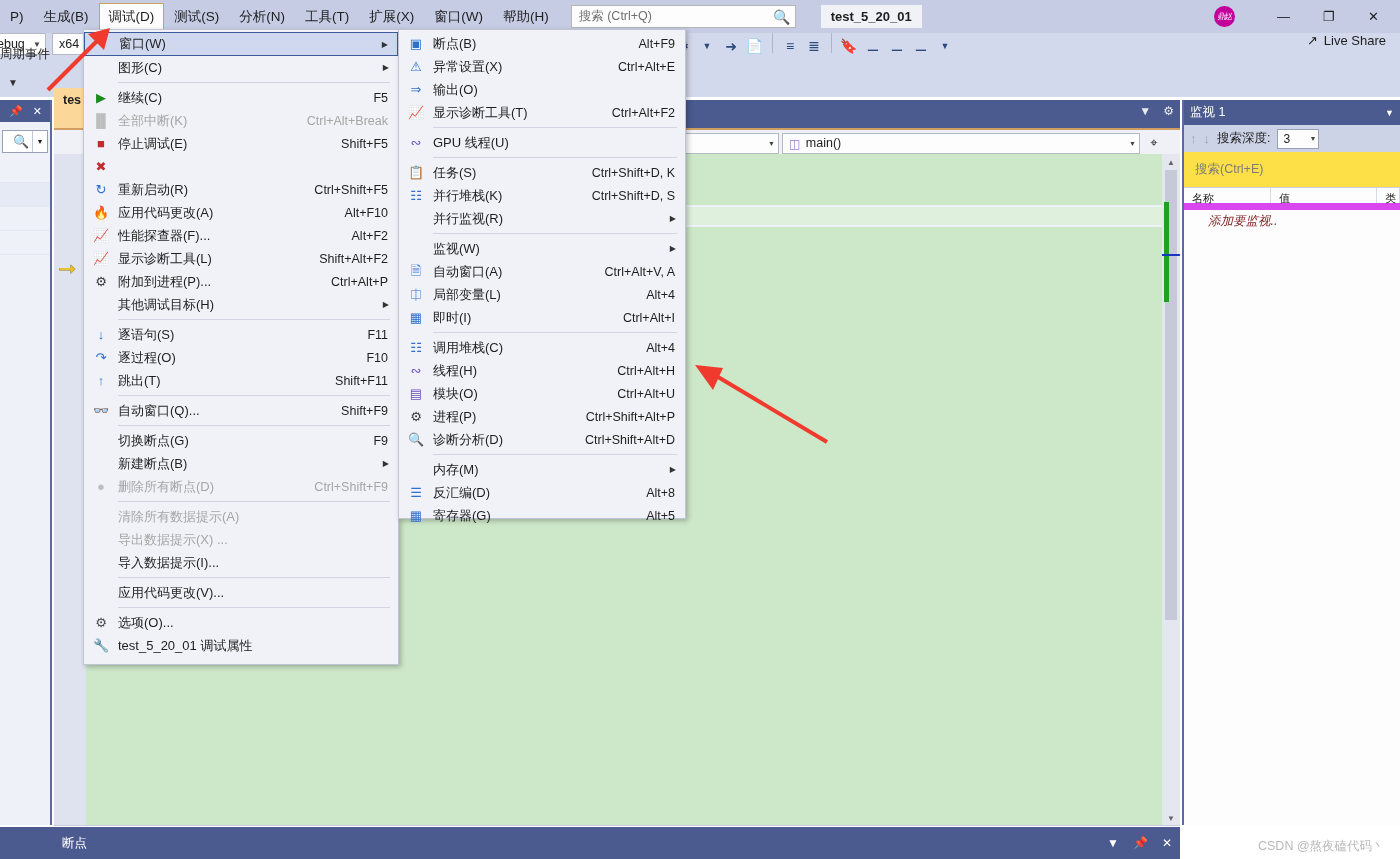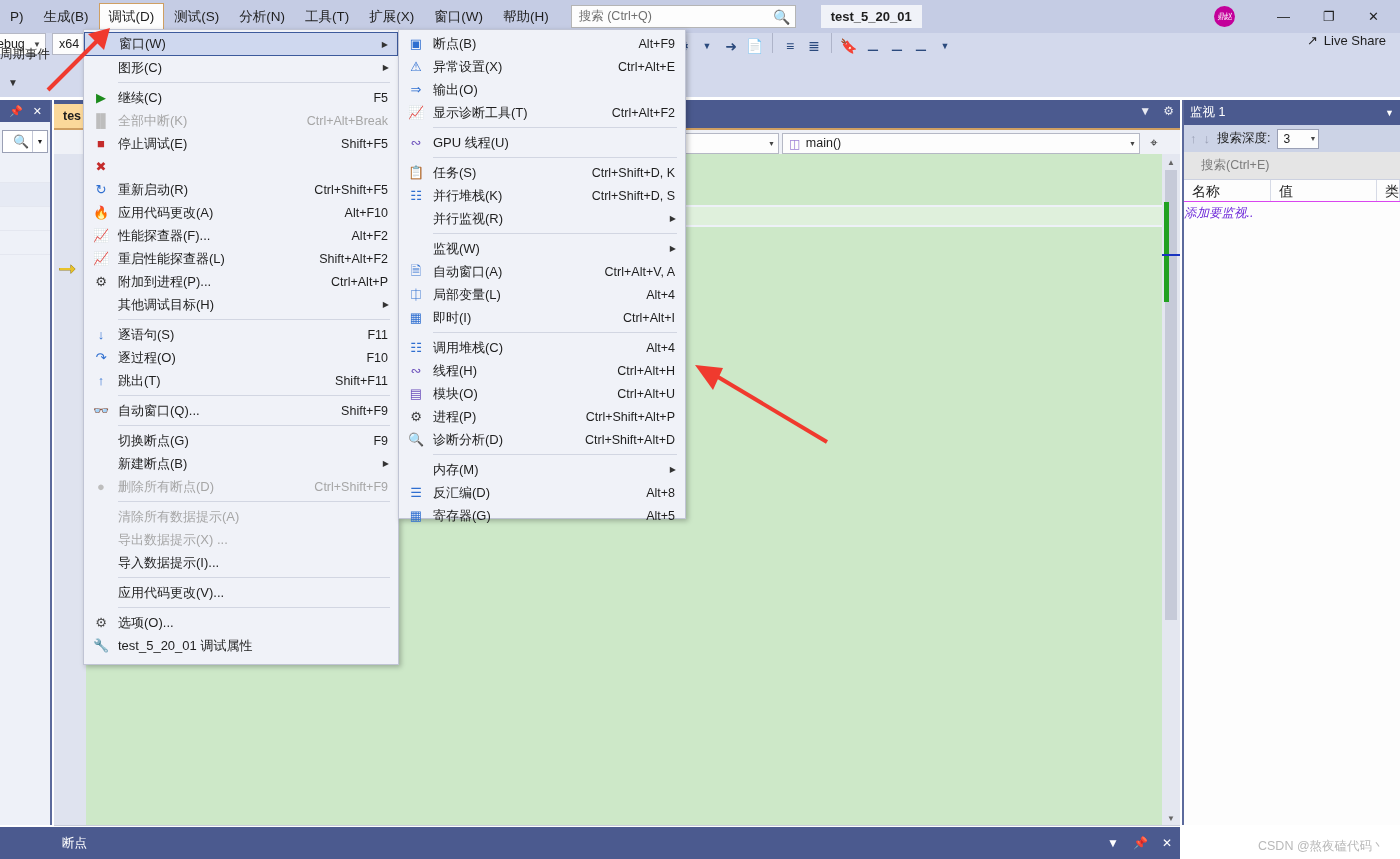--- a/index.html
+++ b/index.html
@@ -91,21 +91,21 @@
   
   .editor-wrap {
     position: absolute; left: 54px; top: 100px; width: 1126px; height: 725px;
     background: #eef1f8;
   }
   .ed-tabrow {
     height: 28px; background: #4b5a8f; display: flex; align-items: flex-end;
     position: relative;
   }
   .ed-tab {
-    height: 24px; background: #fbd89a; padding: 5px 9px 0 9px;
+    height: 40px; background: #fbd89a; padding: 5px 9px 0 9px;
     font-size: 12.5px; font-weight: bold; color: #1e1e1e;
   }
   .ed-tabrow-right {
     position: absolute; right: 6px; top: 4px; display: flex; gap: 12px;
     color: #e8eaf2; font-size: 12px; align-items: center;
   }
   .ed-navbar {
     height: 26px; background: #eff1f7; border-top: 2px solid #cf9f62;
     display: flex; align-items: center; padding: 2px 2px 0 30px; gap: 3px;
   }
@@ -174,30 +174,30 @@
     height: 27px; background: #ccd3e6; display: flex; align-items: center;
     gap: 7px; padding: 0 6px; font-size: 12.5px;
   }
   .w-toolbar .ar { color: #9aa0b5; font-size: 13px; }
   .depth-combo {
     width: 42px; height: 20px; background: #fdfdfd; border: 1px solid #9aa0b5;
     display: flex; align-items: center; padding: 0 2px 0 5px; font-size: 12px;
   }
   .depth-combo .car { margin-left: auto; font-size: 7px; color:#444; }
   .w-search {
-    height: 28px; background: #e5e5e5; border-bottom: 1px solid #ccd1e0;
-    display: flex; align-items: center; padding-left: 17px;
+    height: 36px; background: #fde047; border-bottom: 1px solid #ccd1e0;
+    display: flex; align-items: center; padding-left: 11px;
     font-size: 12.5px; color: #7c7c7c;
   }
-  .w-cols { height: 22px; display: flex; font-size: 14px; border-bottom: 1px solid #d946ef;}
+  .w-cols { height: 22px; display: flex; font-size: 11px; border-bottom: 7px solid #d946ef;}
   .w-col { padding: 3px 0 0 8px; border-right: 1px solid #d6dae6; }
   .w-col.c1 { width: 88px; }
   .w-col.c2 { width: 107px; }
   .w-col.c3 { width: 23px; }
-  .w-addrow { padding: 3px 0 0 0; font-size: 12.5px; font-style: italic; color: #6d28d9; }
+  .w-addrow { padding: 3px 0 0 24px; font-size: 12.5px; font-style: italic; color: #7f1d1d; }
 
   
   .bottom {
     position: absolute; left: 54px; top: 827px; width: 1126px; height: 32px;
     background: #4b5a8f; display: flex; align-items: center;
     color: #fff; font-size: 12.5px; padding: 14px 8px;
   }
   .bottom .right { margin-left: auto; display: flex; gap: 14px; font-size: 12px; align-items:center;}
   .botleft { position:absolute; left:0; top:827px; width:54px; height:32px; background:#4b5a8f;}
   .watermark {
@@ -481,21 +481,21 @@
         <span class="dm-label">应用代码更改(A)</span>
         <span class="dm-key">Alt+F10</span>
       </div>
       <div class="dm-row">
         <span class="dm-ico ic-perf">📈</span>
         <span class="dm-label">性能探查器(F)...</span>
         <span class="dm-key">Alt+F2</span>
       </div>
       <div class="dm-row">
         <span class="dm-ico ic-perf">📈</span>
-        <span class="dm-label">重启性能探查器(L)</span>
+        <span class="dm-label">显示诊断工具(L)</span>
         <span class="dm-key">Shift+Alt+F2</span>
       </div>
       <div class="dm-row">
         <span class="dm-ico ic-proc">⚙</span>
         <span class="dm-label">附加到进程(P)...</span>
         <span class="dm-key">Ctrl+Alt+P</span>
       </div>
       <div class="dm-row">
         <span class="dm-ico"></span>
         <span class="dm-label">其他调试目标(H)</span>

